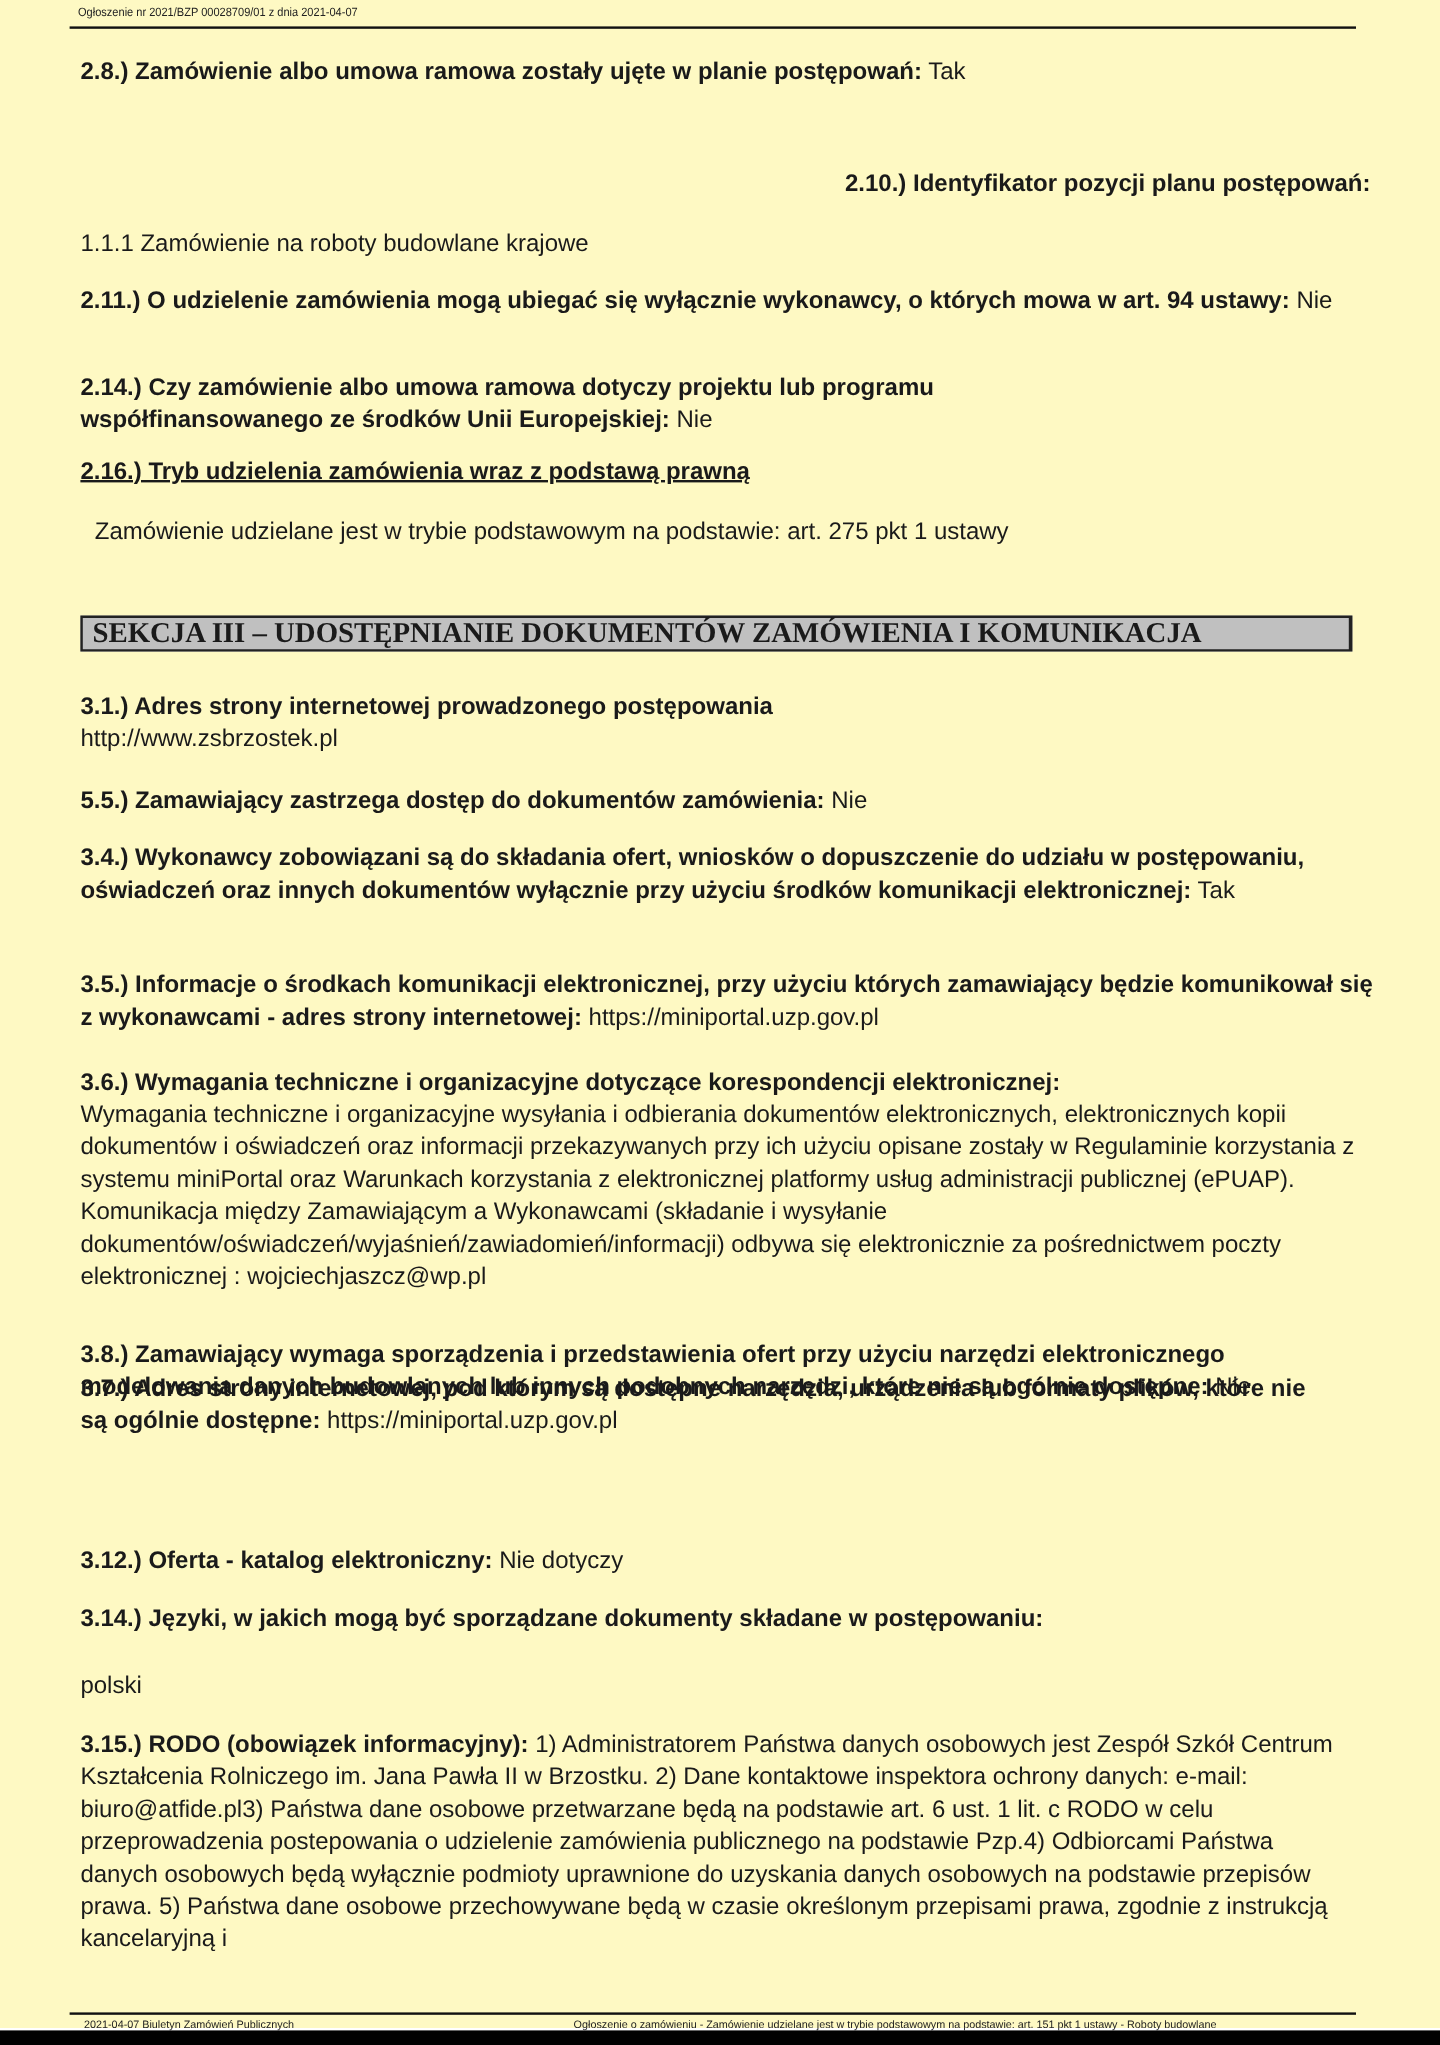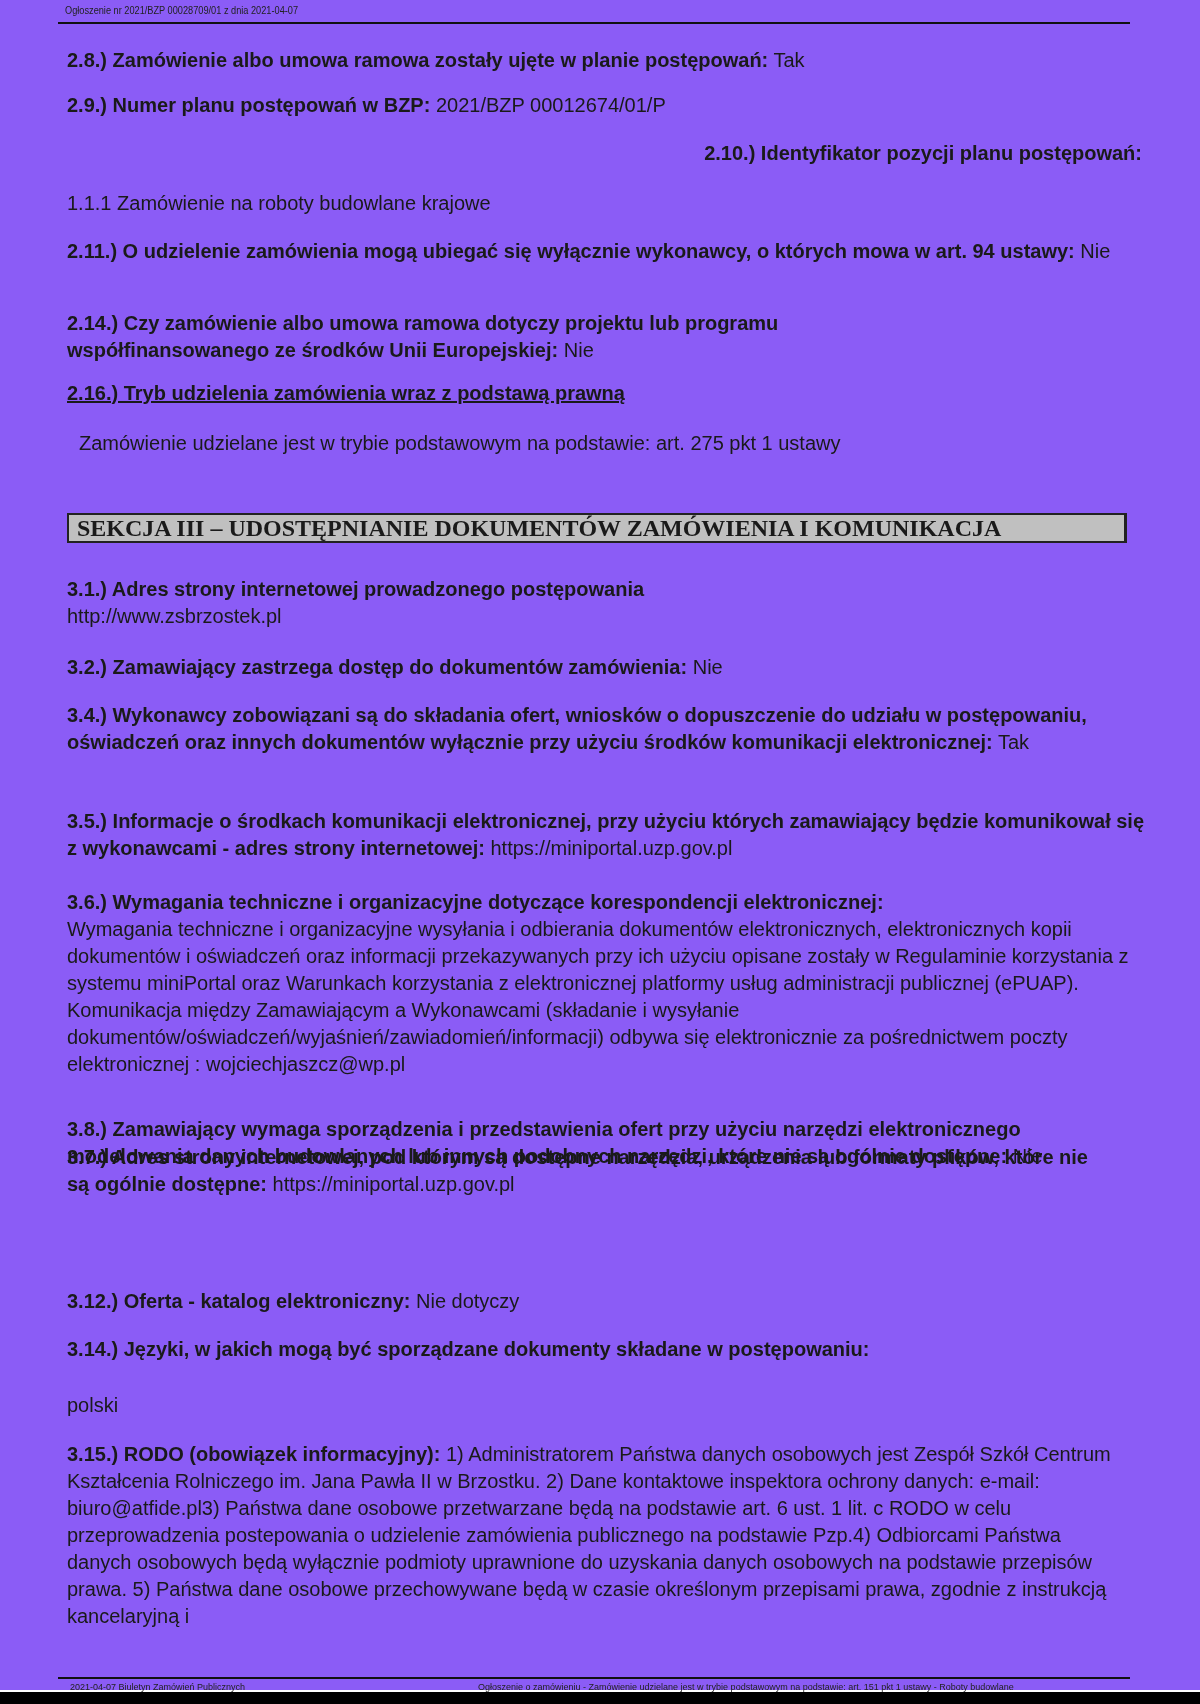--- a/index.html
+++ b/index.html
@@ -14,21 +14,21 @@
       overflow: hidden;
       font-family: "Liberation Sans", sans-serif;
       color: #1a1a1a;
     }
     .page {
       position: absolute;
       left: 0;
       top: 0;
       width: 1200px;
       height: 1690px;
-      background: #8b5cf6;
+      background: #fef9c3;
     }
     .running-header {
       position: absolute;
       left: 65px;
       top: 5px;
       font-size: 10px;
       color: #222;
       transform: scaleX(0.92);
       transform-origin: left top;
       white-space: nowrap;
@@ -117,23 +117,20 @@
 
 <div class="page">
 
   <div class="running-header">Ogłoszenie nr 2021/BZP 00028709/01 z dnia 2021-04-07</div>
   <div class="header-rule"></div>
 
   <p class="item abs" style="top:47px;">
     <span class="lbl">2.8.) Zamówienie albo umowa ramowa zostały ujęte w planie postępowań:</span><span class="val"> Tak</span>
   </p>
 
-  <p class="item abs" style="top:92px;">
-    <span class="lbl">2.9.) Numer planu postępowań w BZP:</span><span class="val"> 2021/BZP 00012674/01/P</span>
-  </p>
 
   <p class="item abs" style="top:140px;text-align:right;">
     <span class="lbl">2.10.) Identyfikator pozycji planu postępowań:</span>
   </p>
   <p class="plain abs" style="top:190px;">1.1.1 Zamówienie na roboty budowlane krajowe</p>
 
   <p class="item abs" style="top:238px; width:1060px;">
     <span class="lbl">2.11.) O udzielenie zamówienia mogą ubiegać się wyłącznie wykonawcy, o których mowa w art. 94 ustawy:</span><span class="val"> Nie</span>
   </p>
 
@@ -149,21 +146,21 @@
   <div class="section-box">
     <span>SEKCJA III – UDOSTĘPNIANIE DOKUMENTÓW ZAMÓWIENIA I KOMUNIKACJA</span>
   </div>
 
   <p class="item abs" style="top:576px;">
     <span class="lbl">3.1.) Adres strony internetowej prowadzonego postępowania</span><br>
     <span class="val">http://www.zsbrzostek.pl</span>
   </p>
 
   <p class="item abs" style="top:654px;">
-    <span class="lbl">3.2.) Zamawiający zastrzega dostęp do dokumentów zamówienia:</span><span class="val"> Nie</span>
+    <span class="lbl">5.5.) Zamawiający zastrzega dostęp do dokumentów zamówienia:</span><span class="val"> Nie</span>
   </p>
 
   <p class="item abs" style="top:702px; width:1040px;">
     <span class="lbl">3.4.) Wykonawcy zobowiązani są do składania ofert, wniosków o dopuszczenie do udziału w postępowaniu, oświadczeń oraz innych dokumentów wyłącznie przy użyciu środków komunikacji elektronicznej:</span><span class="val"> Tak</span>
   </p>
 
   <p class="item abs" style="top:808px; width:1080px;">
     <span class="lbl">3.5.) Informacje o środkach komunikacji elektronicznej, przy użyciu których zamawiający będzie komunikował się z wykonawcami - adres strony internetowej:</span><span class="val"> https://miniportal.uzp.gov.pl</span>
   </p>
 

